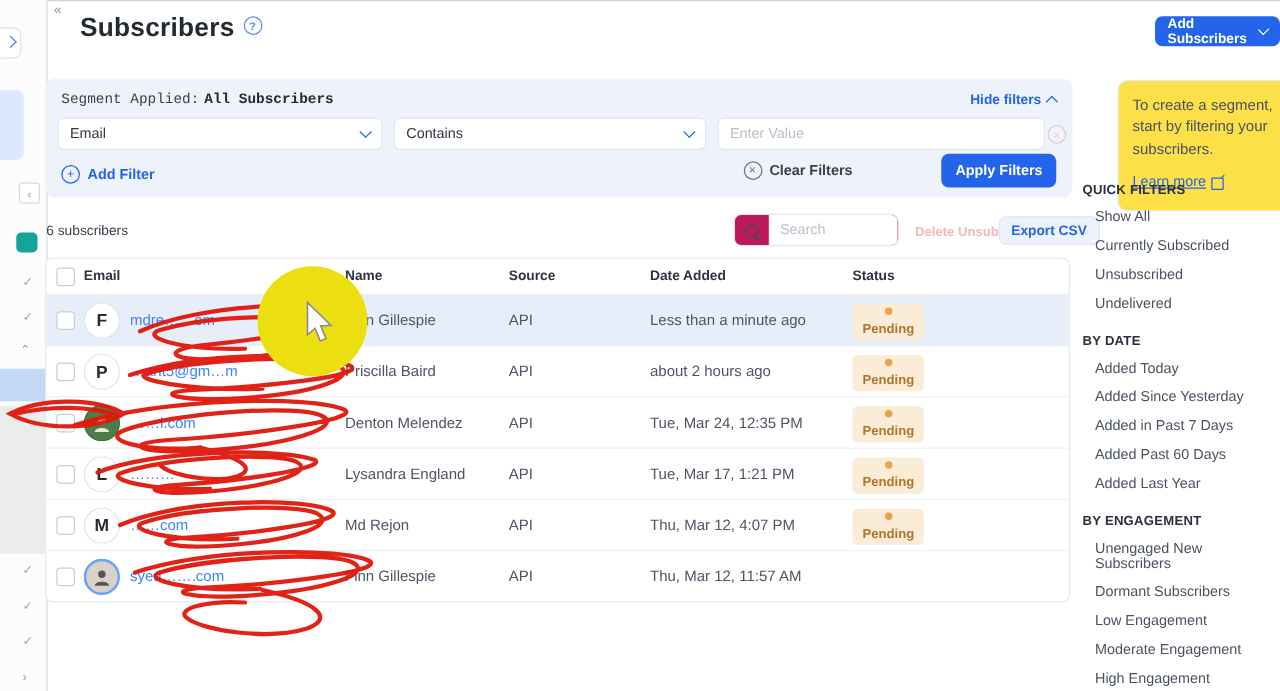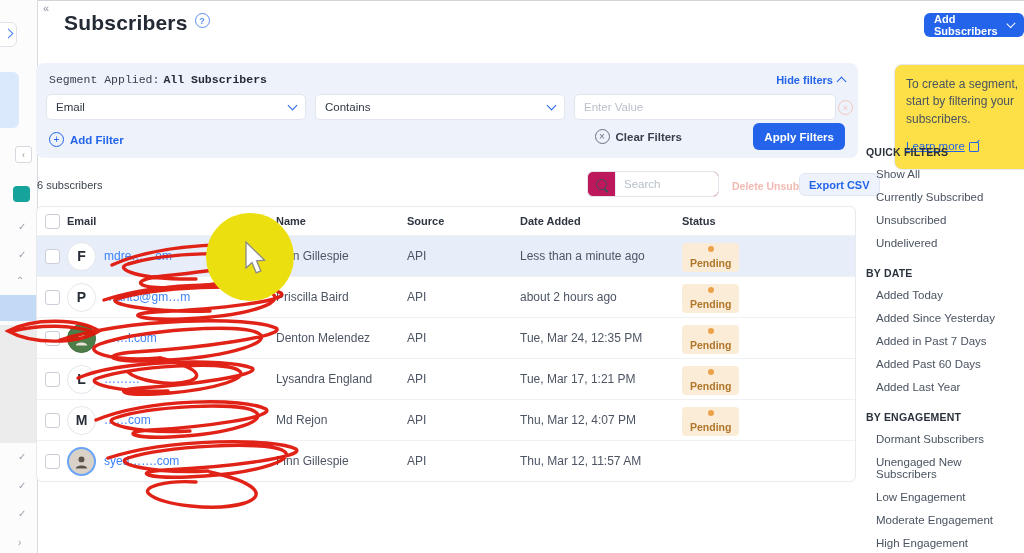--- a/index.html
+++ b/index.html
@@ -286,22 +286,22 @@
     <div class="sb-item">Currently Subscribed</div>
     <div class="sb-item">Unsubscribed</div>
     <div class="sb-item">Undelivered</div>
     <div class="sb-heading">BY DATE</div>
     <div class="sb-item">Added Today</div>
     <div class="sb-item">Added Since Yesterday</div>
     <div class="sb-item">Added in Past 7 Days</div>
     <div class="sb-item">Added Past 60 Days</div>
     <div class="sb-item">Added Last Year</div>
     <div class="sb-heading">BY ENGAGEMENT</div>
+    <div class="sb-item">Unengaged New Subscribers</div>
     <div class="sb-item">Dormant Subscribers</div>
-    <div class="sb-item">Unengaged New Subscribers</div>
     <div class="sb-item">Low Engagement</div>
     <div class="sb-item">Moderate Engagement</div>
     <div class="sb-item">High Engagement</div>
   </div>
 
 <svg class="overlay" viewBox="0 0 1024 553" xmlns="http://www.w3.org/2000/svg">
   <g stroke="#e0170b" stroke-width="3.4" fill="none" stroke-linecap="round" opacity="0.95">
     <path d="M112,265 C160,243 252,240 271,251 C283,259 225,270 163,276 C128,280 133,290 185,287 C235,284 272,271 258,261 C242,250 170,252 128,264 C112,269 140,280 196,279"></path>
     <path d="M104,300 C165,280 262,282 281,293 C290,301 218,309 155,312 C120,314 140,322 200,318 C255,314 288,301 270,292 C252,283 155,287 117,299 C104,303 150,313 210,311"></path>
     <path d="M8,331 C35,317 80,319 99,331 C78,344 33,345 8,331 Z"></path>

